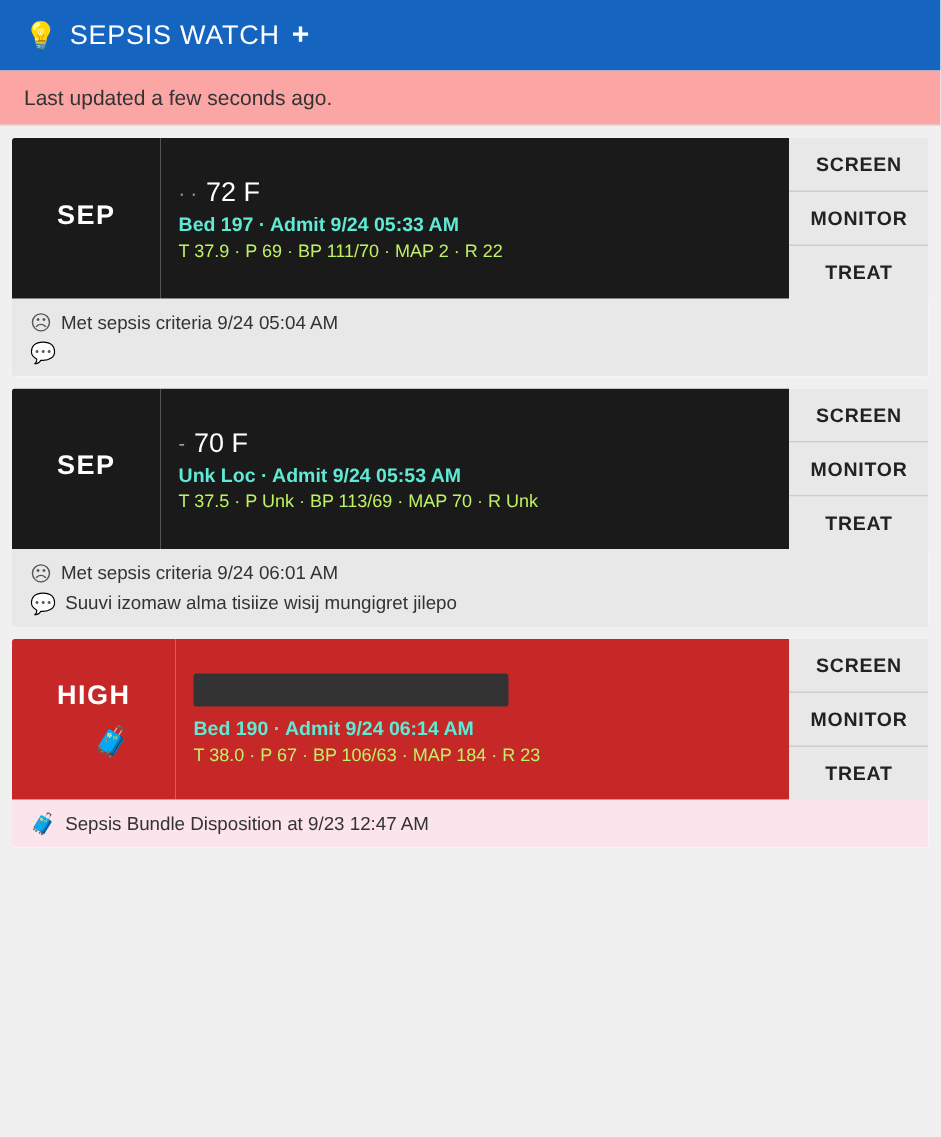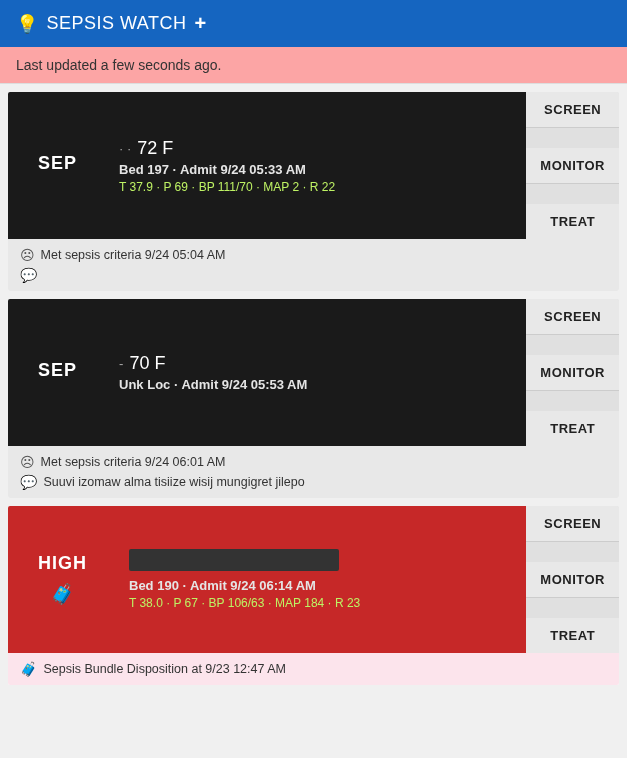--- a/index.html
+++ b/index.html
@@ -63,21 +63,21 @@
     }
 
     .card-left {
       background: #1a1a1a;
       color: white;
       display: flex;
       flex-direction: column;
       justify-content: center;
       padding: 12px 30px;
       min-width: 80px;
-      align-items: center;
+      align-items: flex-end;
     }
     .card-left.high {
       background: #c62828;
     }
 
     .card-label {
       font-size: 18px;
       font-weight: bold;
       color: white;
       letter-spacing: 1px;
@@ -105,34 +105,33 @@
 
     .card-age {
       font-size: 18px;
       font-weight: normal;
       text-align: center;
       color: white;
     }
 
     .card-admit {
       font-size: 13px;
-      color: #e5e5e5;
+      color: #5eead4;
       font-weight: bold;
     }
 
     .card-vitals {
       font-size: 12px;
       color: #bef264;
     }
 
     .card-actions {
       display: flex;
       flex-direction: column;
       background: #e0e0e0;
-      gap: 20px;
     }
 
     .action-btn {
       padding: 10px 14px;
       font-size: 13px;
       font-weight: bold;
       color: #222;
       background: #e8e8e8;
       border: none;
       border-bottom: 1px solid #ccc;
@@ -228,20 +227,21 @@
     <div class="card-main">
       <div class="card-left">
         <span class="card-label">SEP</span>
       </div>
       <div class="card-center">
         <div style="display:flex; align-items:center; gap:6px;">
           <span style="color:#aaa; font-size:13px;">-</span>
           <span class="card-age">70 F</span>
         </div>
         <div class="card-admit">Unk Loc · Admit 9/24 05:53 AM</div>
+        <div class="card-vitals">T 37.5 · P Unk · BP 113/69 · MAP 70 · R Unk</div>
       </div>
       <div class="card-actions">
         <button class="action-btn">SCREEN</button>
         <button class="action-btn">MONITOR</button>
         <button class="action-btn">TREAT</button>
       </div>
     </div>
     <div class="card-footer">
       <div class="footer-line">
         <span class="footer-icon">☹</span>

